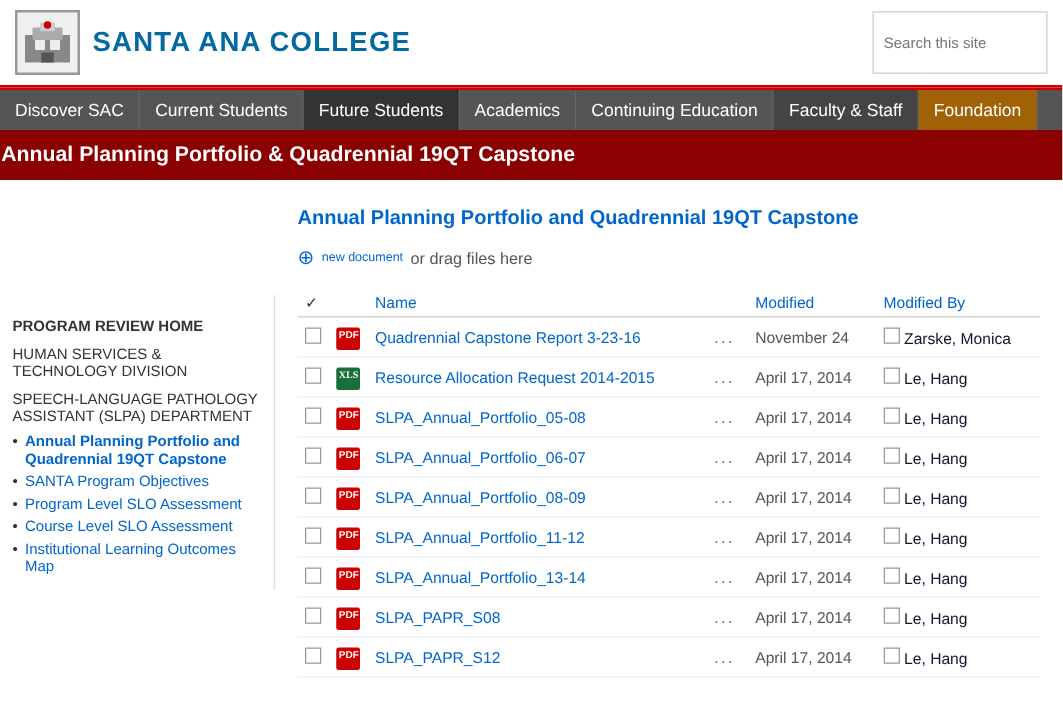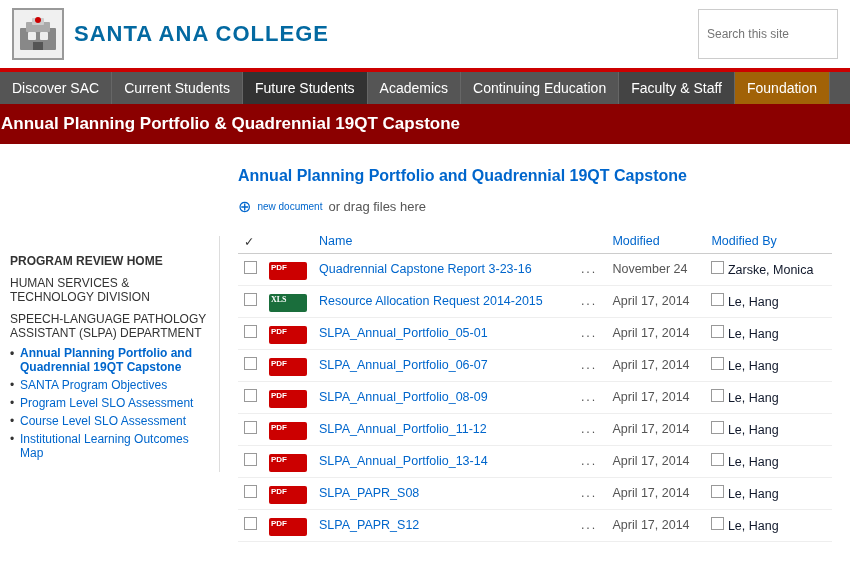--- a/index.html
+++ b/index.html
@@ -42,21 +42,21 @@
     .plus-icon { color: #06c; font-size: 16px; }
 
     
     #file-table { width: 100%; border-collapse: collapse; font-size: 12.5px; }
     #file-table thead tr { border-bottom: 1px solid #ccc; }
     #file-table thead th { padding: 4px 6px; text-align: left; font-weight: normal; color: #06c; cursor: pointer; }
     #file-table thead th.check-col { width: 20px; }
     #file-table thead th.icon-col { width: 20px; }
     #file-table tbody tr { border-bottom: 1px solid #eee; }
     #file-table tbody td { padding: 5px 6px; vertical-align: middle; }
-    .file-icon { width: 38px; height: 18px; display: inline-block; }
+    .file-icon { width: 19px; height: 18px; display: inline-block; }
     .pdf-icon { background: #c00; color: #fff; font-size: 8px; font-weight: bold; padding: 1px 2px; border-radius: 2px; }
     .xls-icon { background: #1a6e3c; color: #fff; font-size: 8px; font-weight: bold; padding: 1px 2px; border-radius: 2px; font-family: Liberation Serif, serif; }
     .file-link { color: #06c; cursor: pointer; }
     .dots { color: #555; letter-spacing: 2px; }
     .modified-date { color: #555; white-space: nowrap; }
     .modified-by { color: #0f172a; cursor: pointer; white-space: nowrap; }
     .cb { width: 13px; height: 13px; border: 1px solid #999; display: inline-block; background: #fff; }
     .check-mark { color: #333; }
     
     #red-line { height: 2px; background: #c00; margin: 0; }
@@ -144,21 +144,21 @@
             <td><span class="cb"></span></td>
             <td><span class="file-icon xls-icon">XLS</span></td>
             <td><span class="file-link">Resource Allocation Request 2014-2015</span></td>
             <td class="dots">...</td>
             <td class="modified-date">April 17, 2014</td>
             <td><span class="cb"></span><span class="modified-by"> Le, Hang</span></td>
           </tr>
           <tr>
             <td><span class="cb"></span></td>
             <td><span class="file-icon pdf-icon">PDF</span></td>
-            <td><span class="file-link">SLPA_Annual_Portfolio_05-01</span></td>
+            <td><span class="file-link">SLPA_Annual_Portfolio_05-08</span></td>
             <td class="dots">...</td>
             <td class="modified-date">April 17, 2014</td>
             <td><span class="cb"></span><span class="modified-by"> Le, Hang</span></td>
           </tr>
           <tr>
             <td><span class="cb"></span></td>
             <td><span class="file-icon pdf-icon">PDF</span></td>
             <td><span class="file-link">SLPA_Annual_Portfolio_06-07</span></td>
             <td class="dots">...</td>
             <td class="modified-date">April 17, 2014</td>

